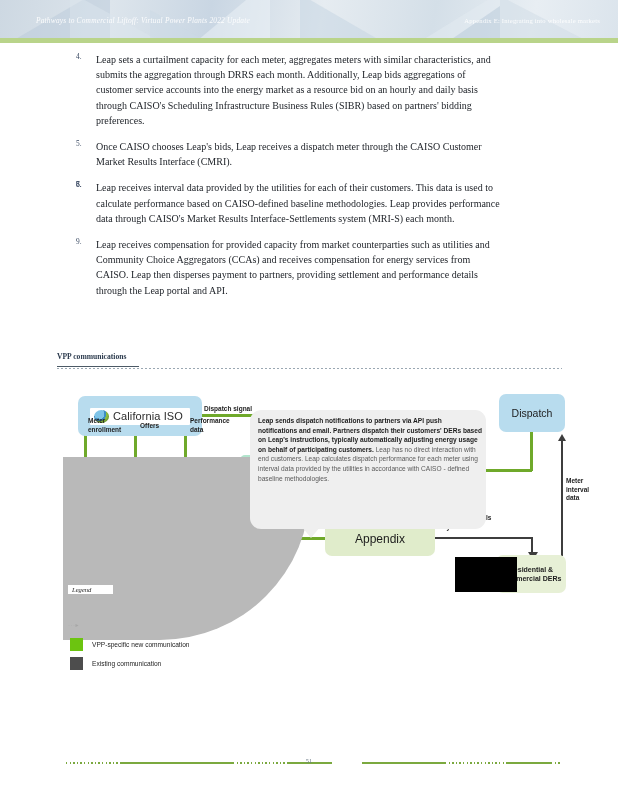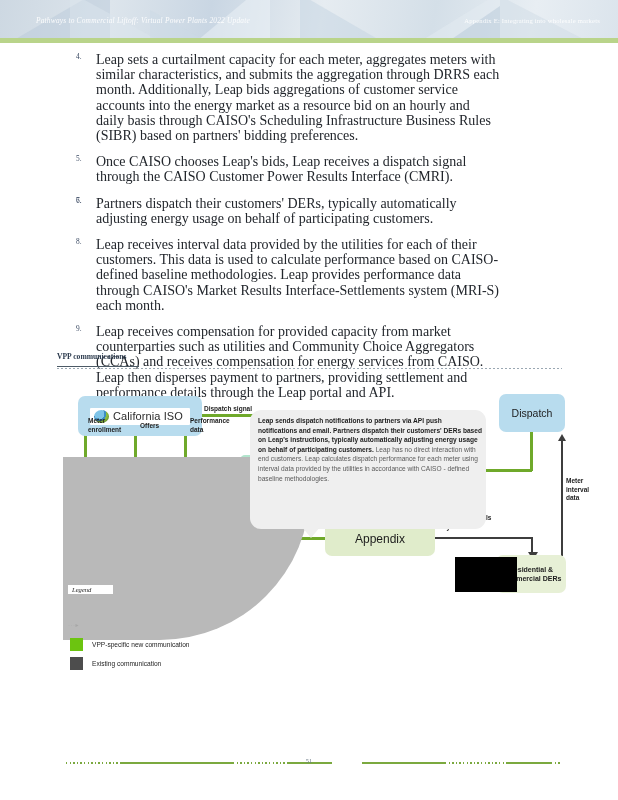--- a/index.html
+++ b/index.html
@@ -24,21 +24,21 @@
   .banner-txt{position:absolute;color:#ffffff;font-style:italic;font-size:7.4px;
     letter-spacing:.2px;white-space:nowrap;opacity:.92;}
   .banner-left{left:36px;top:16px;}
   .banner-right{right:18px;top:17px;font-style:normal;font-size:6.6px;}
   .banner-rule{position:absolute;left:0;top:38px;width:618px;height:5px;background:#b9d48a;}
 
   
   .doc{position:absolute;left:0;top:52px;width:618px;}
   .li{position:relative;margin:0 0 11px 0;padding-left:96px;padding-right:118px;}
   .li .num{position:absolute;left:76px;top:0px;font-size:7.4px;color:#3b4a63;}
-  .li .txt{font-size:14px;line-height:15.2px;color:#22262c;text-align:left;}
+  .li .txt{font-size:10px;line-height:15.2px;color:#22262c;text-align:left;}
 
   
   .fig{position:absolute;left:0;top:350px;width:618px;height:340px;}
   .fig-title{position:absolute;left:57px;top:2px;font-size:7.6px;font-weight:bold;color:#2b3a4d;
     font-family:"Liberation Serif",serif;}
   .fig-rule{position:absolute;left:57px;top:16px;width:82px;height:1px;background:#4c5a66;}
   .fig-dots{position:absolute;left:57px;top:18px;width:505px;height:1px;
     background:repeating-linear-gradient(to right,#9aa7b2 0 1.6px,transparent 1.6px 4px);}
 
   .fig-canvas{position:absolute;left:0;top:24px;width:618px;height:310px;}
@@ -126,28 +126,27 @@
 </div>
 <div class="banner-rule"></div>
 
 <div class="doc">
   <div class="li">
     <span class="num">4.</span>
     <div class="txt">Leap sets a curtailment capacity for each meter, aggregates meters with similar characteristics, and submits the aggregation through DRRS each month. Additionally, Leap bids aggregations of customer service accounts into the energy market as a resource bid on an hourly and daily basis through CAISO's Scheduling Infrastructure Business Rules (SIBR) based on partners' bidding preferences.</div>
   </div>
   <div class="li">
     <span class="num">5.</span>
-    <div class="txt">Once CAISO chooses Leap's bids, Leap receives a dispatch signal through the CAISO Customer Power Results Interface (CMRI).</div>
+    <div class="txt">Once CAISO chooses Leap's bids, Leap receives a dispatch meter through the CAISO Customer Market Results Interface (CMRI).</div>
   </div>
   <div class="li">
     <span class="num">6.</span>
   </div>
   <div class="li">
     <span class="num">7.</span>
-    <div class="txt">Partners dispatch their customers' DERs, typically automatically adjusting energy usage on behalf of participating customers.</div>
   </div>
   <div class="li">
     <span class="num">8.</span>
     <div class="txt">Leap receives interval data provided by the utilities for each of their customers. This data is used to calculate performance based on CAISO-defined baseline methodologies. Leap provides performance data through CAISO's Market Results Interface-Settlements system (MRI-S) each month.</div>
   </div>
   <div class="li">
     <span class="num">9.</span>
     <div class="txt">Leap receives compensation for provided capacity from market counterparties such as utilities and Community Choice Aggregators (CCAs) and receives compensation for energy services from CAISO. Leap then disperses payment to partners, providing settlement and performance details through the Leap portal and API.</div>
   </div>
 </div>

